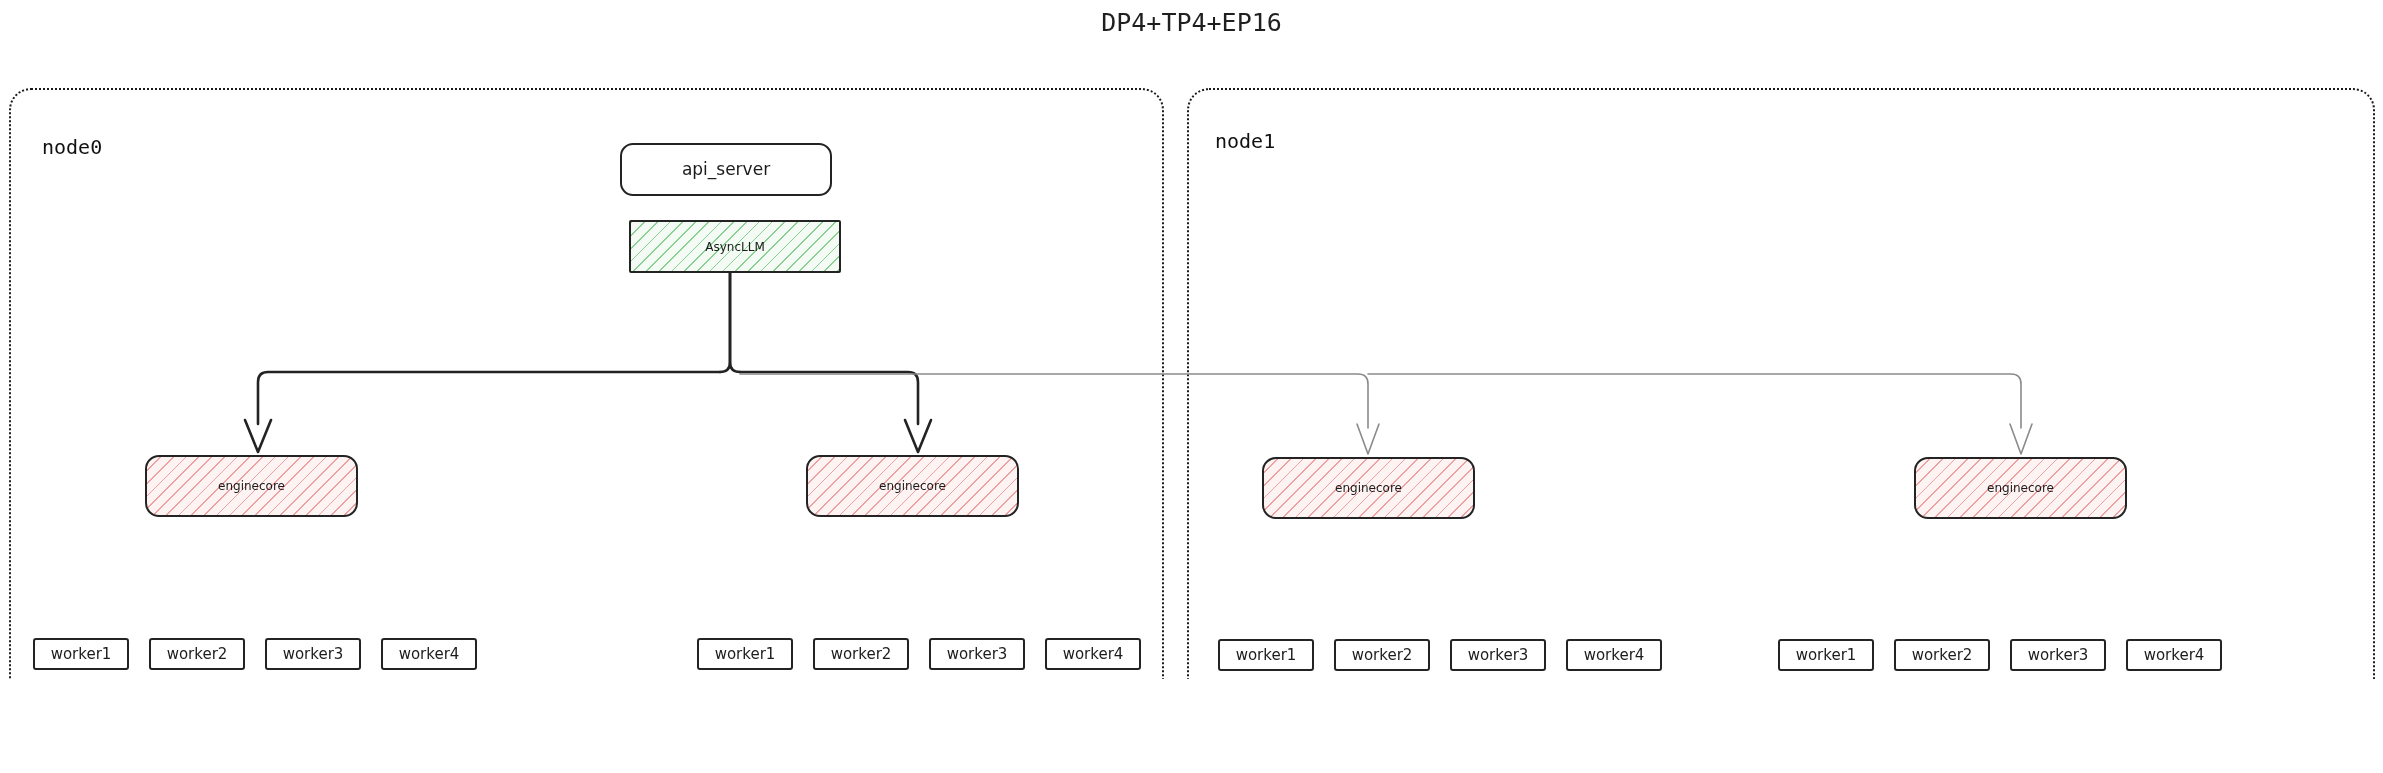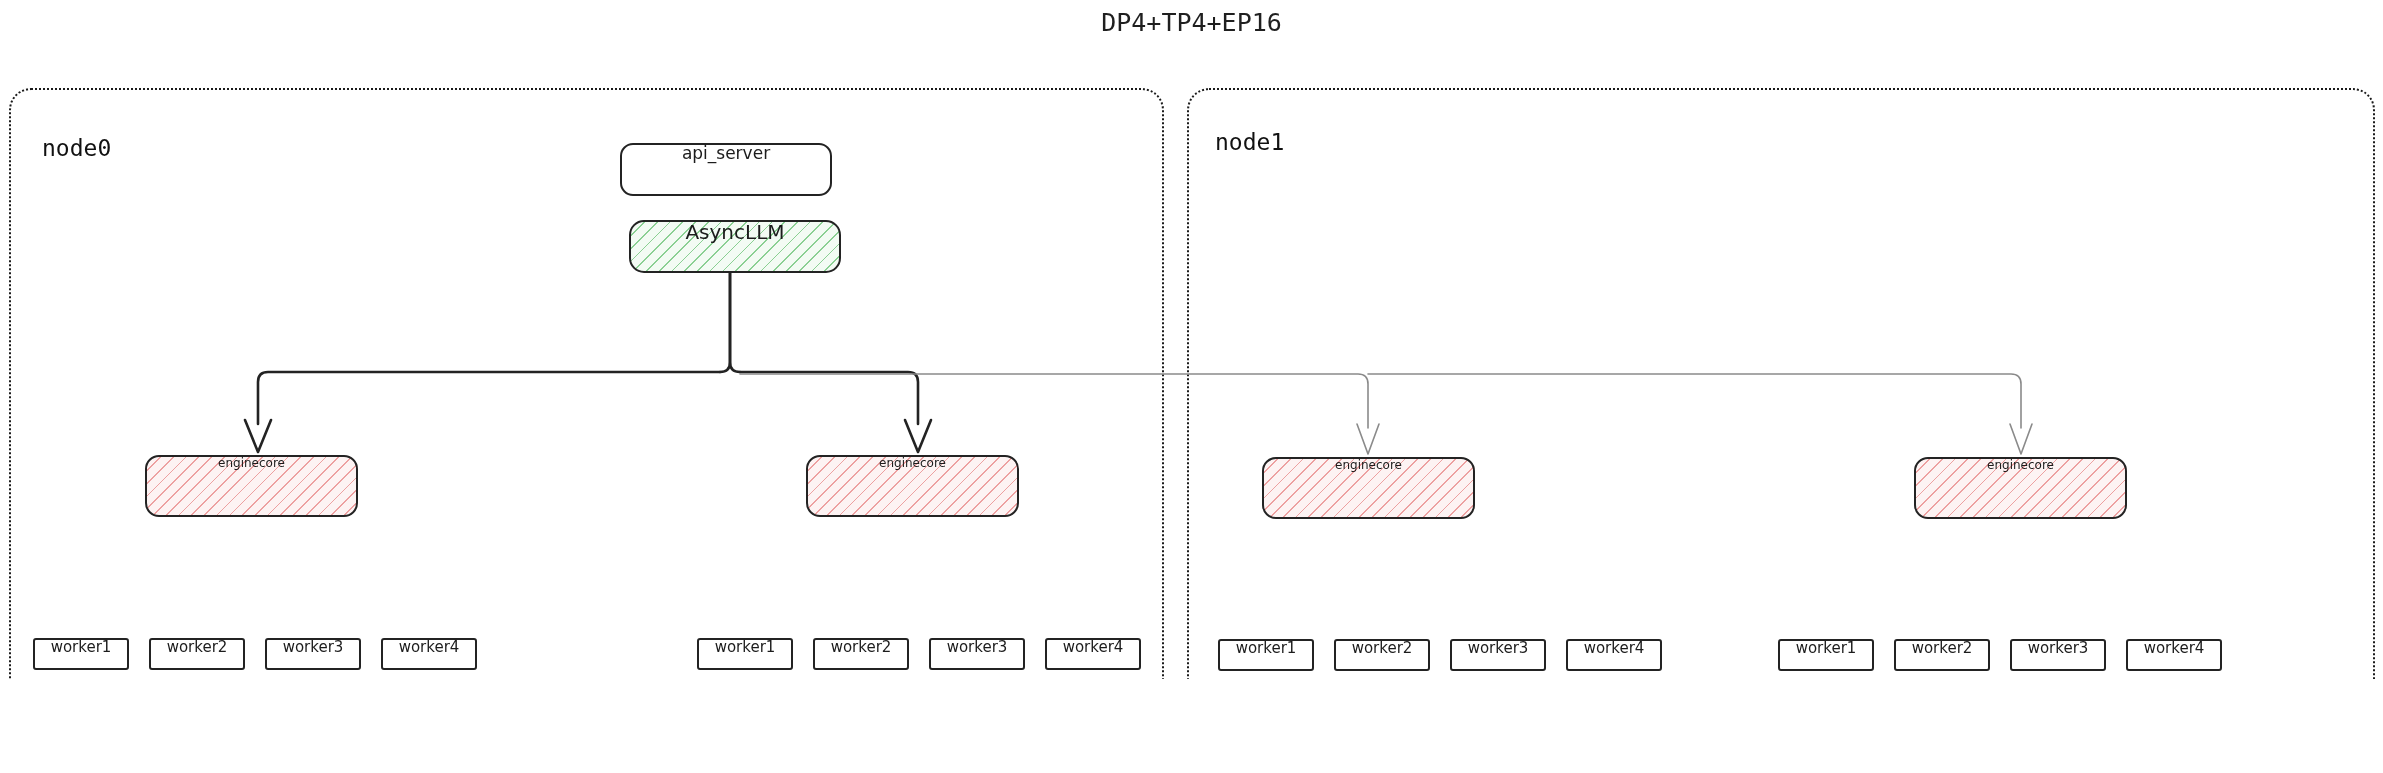--- a/index.html
+++ b/index.html
@@ -33,50 +33,50 @@
   .node-box {
     position: absolute;
     border: 2.5px dotted #1a1a1a;
     border-radius: 22px;
     background: transparent;
     box-sizing: border-box;
   }
   .node-label {
     position: absolute;
     font-family: "DejaVu Sans Mono", "Liberation Mono", monospace;
-    font-size: 23px;
+    font-size: 20px;
     color: #111111;
   }
 
   
   .box {
     position: absolute;
     box-sizing: border-box;
     border: 2px solid #232323;
     border-radius: 12px;
     display: flex;
-    align-items: flex-start;
+    align-items: center;
     justify-content: center;
     color: #1c1c1c;
     background: #ffffff;
     z-index: 5;
   }
   .box .box-label {
     position: relative;
     z-index: 2;
     line-height: 1;
   }
 
   .box-api {
     font-size: 17px;
     border-radius: 13px;
   }
   .box-async {
-    font-size: 20px;
-    border-radius: 15px;
+    font-size: 12px;
+    border-radius: 2px;
     background-color: #f3fbf4;
     background-image: repeating-linear-gradient(
         135deg,
         rgba(120, 200, 130, 0.85) 0px,
         rgba(120, 200, 130, 0.85) 1.2px,
         rgba(255, 255, 255, 0) 1.2px,
         rgba(255, 255, 255, 0) 9px);
   }
   .box-engine {
     font-size: 12px;

